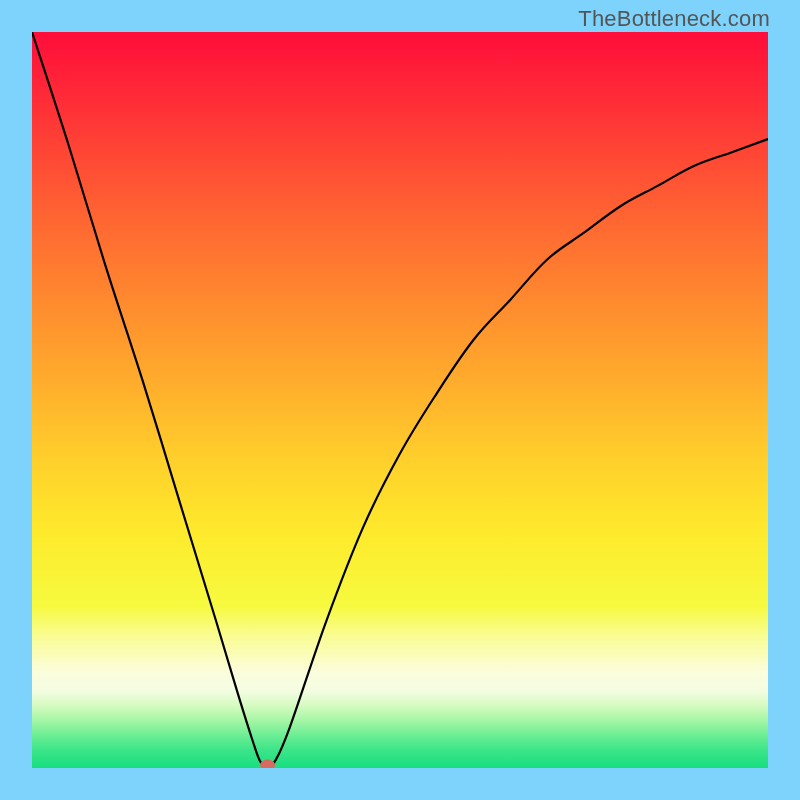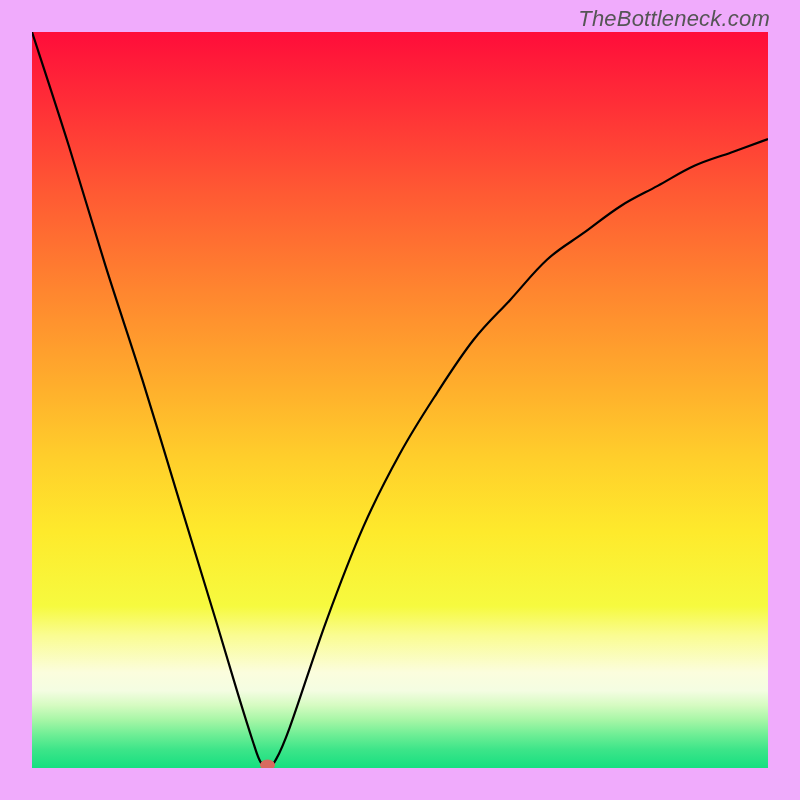--- a/index.html
+++ b/index.html
@@ -10,22 +10,21 @@
     background: #000;
     overflow: hidden;
     font-family: Arial, Helvetica, sans-serif;
   }
   .frame {
     position: absolute;
     top: 0;
     left: 0;
     width: 800px;
     height: 800px;
-    background: #f0abfc;
-    font-style: italic;
+    background: #7dd3fc;
   }
   .plot-area {
     position: absolute;
     top: 32px;
     left: 32px;
     width: 736px;
     height: 736px;
     overflow: hidden;
   }
   .watermark {

